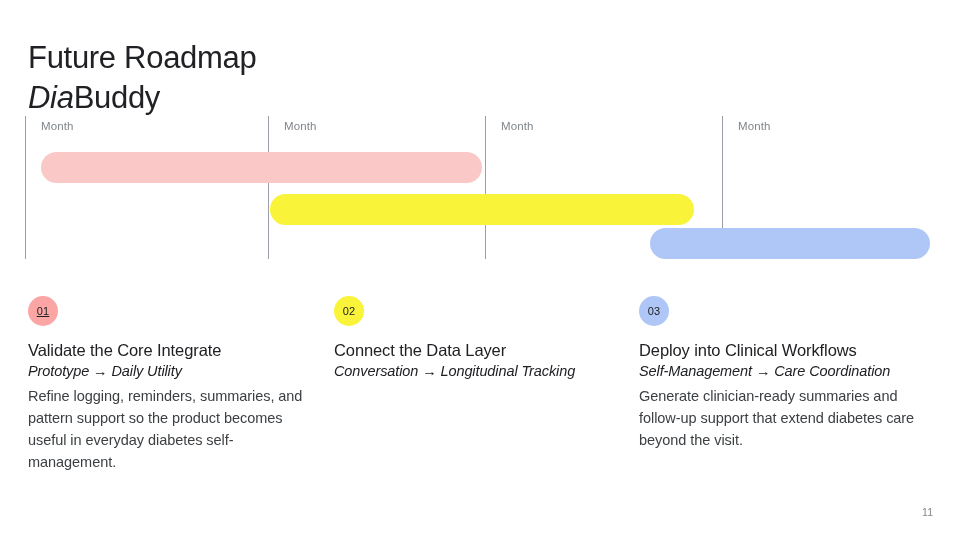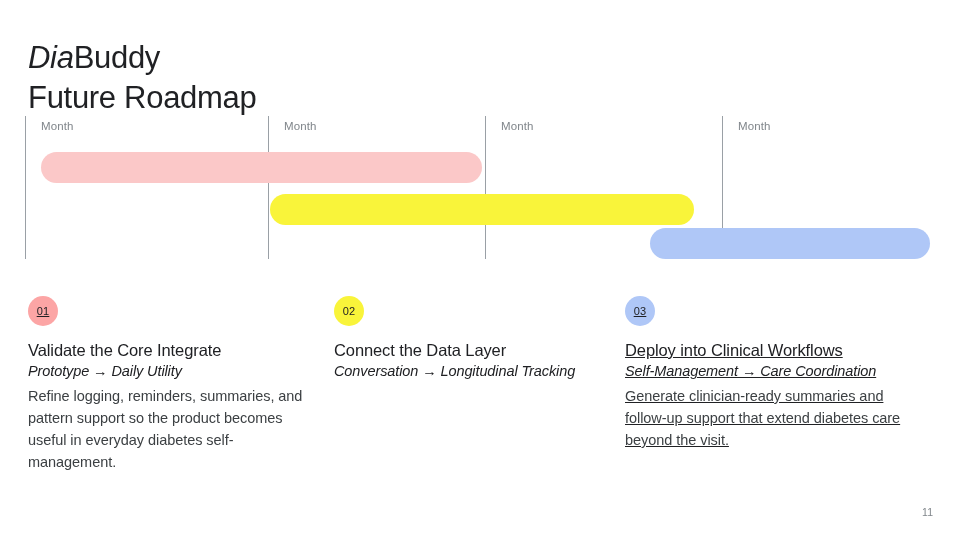--- a/index.html
+++ b/index.html
@@ -141,22 +141,22 @@
     font-size: 10.5px;
     color: #80868b;
   }
 </style>
 </head>
 <body>
 
 <div class="slide">
 
   <div class="title-block">
+    <div class="title-line">Future Roadmap</div>
     <div class="title-line"><span class="title-italic">Dia</span><span>Buddy</span></div>
-    <div class="title-line">Future Roadmap</div>
   </div>
 
   <div class="timeline">
 
     <div class="tl-col" style="left:25px;">
       <span class="tl-col-label">Month</span>
     </div>
     <div class="tl-col" style="left:268px;">
       <span class="tl-col-label">Month</span>
     </div>
@@ -180,21 +180,21 @@
       <div class="phase-sub">Prototype → Daily Utility</div>
       <div class="phase-body">Refine logging, reminders, summaries, and pattern support so the product becomes useful in everyday diabetes self-management.</div>
     </div>
 
     <div class="phase" style="left:334px;width:290px;">
       <div class="badge" style="background: rgb(249, 244, 58);">02</div>
       <div class="phase-heading">Connect the Data Layer</div>
       <div class="phase-sub">Conversation → Longitudinal Tracking</div>
     </div>
 
-    <div class="phase" style="left:625px;width:290px;text-decoration:underline;">
+    <div class="phase" style="left:639px;width:290px;">
       <div class="badge" style="background: rgb(175, 199, 247);">03</div>
       <div class="phase-heading">Deploy into Clinical Workflows</div>
       <div class="phase-sub">Self-Management → Care Coordination</div>
       <div class="phase-body">Generate clinician-ready summaries and follow-up support that extend diabetes care beyond the visit.</div>
     </div>
   </div>
 
   <div class="page-number">11</div>
 
 </div>

